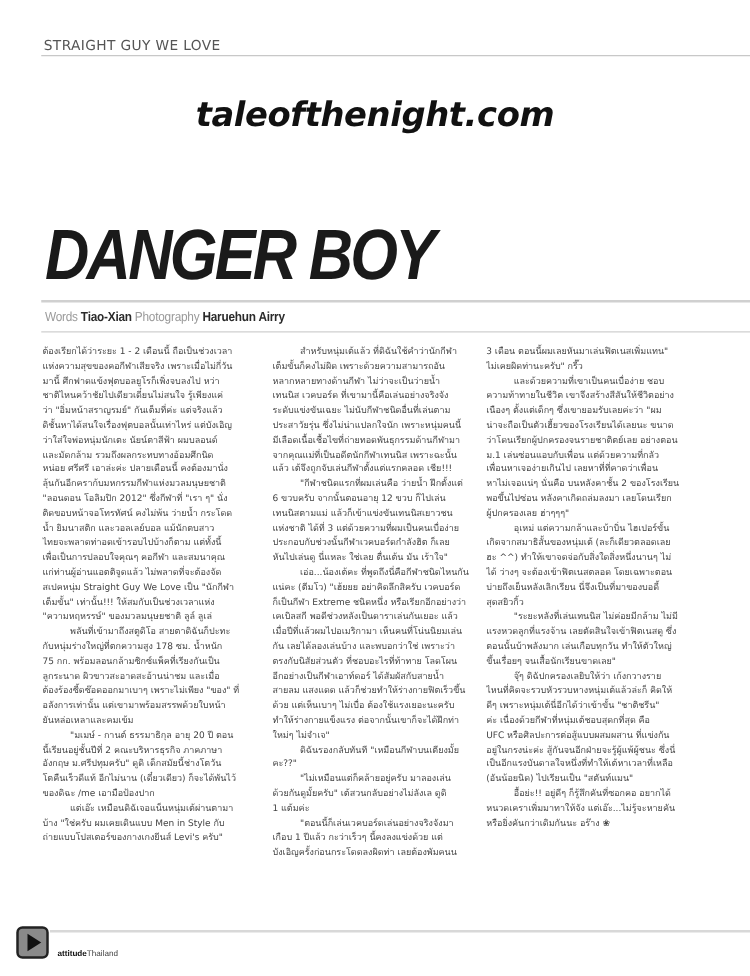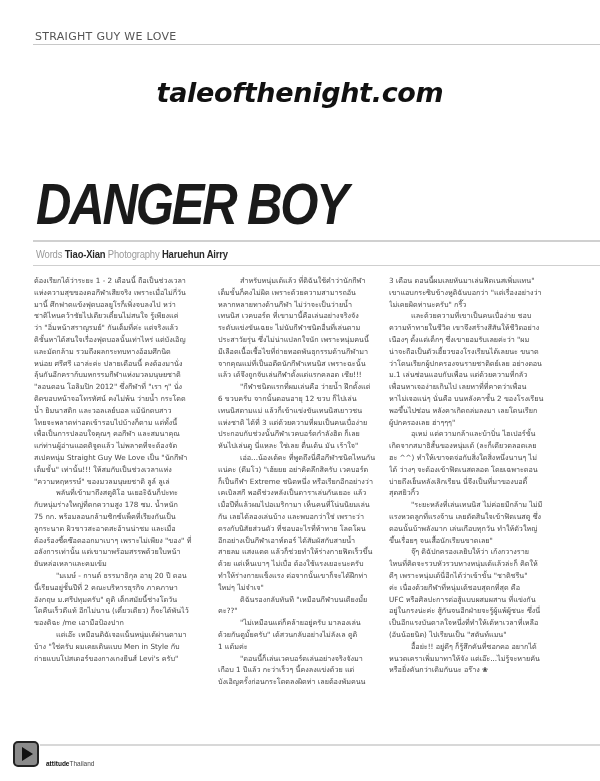--- a/index.html
+++ b/index.html
@@ -81,33 +81,34 @@
 </div>
 <div class="rule-2"></div>
 
 <div class="col" id="col1">
     <p>ต้องเรียกได้ว่าระยะ 1 - 2 เดือนนี้ ถือเป็นช่วงเวลา</p>
     <p>แห่งความสุขของคอกีฬาเสียจริง เพราะเมื่อไม่กี่วัน</p>
     <p>มานี้ ศึกฟาดแข้งฟุตบอลยูโรก็เพิ่งจบลงไป หว่า</p>
     <p>ชาติไหนคว้าชัยไปเดียวเดี๋ยนไม่สนใจ รู้เพียงแค่</p>
     <p>ว่า "อิ่มหน้าสราญรมย์" กันเต็มที่ค่ะ แต่จริงแล้ว</p>
     <p>ดิชั้นหาได้สนใจเรื่องฟุตบอลนั้นเท่าไหร่ แต่บังเอิญ</p>
+    <p>ว่าใส่ใจพ่อหนุ่มนักเตะ นัยน์ตาสีฟ้า ผมบลอนด์</p>
     <p>และมัดกล้าม รวมถึงผลกระทบทางอ้อมศึกนิด</p>
     <p>หน่อย ศรีศรี เอาล่ะค่ะ ปลายเดือนนี้ คงต้องมานั่ง</p>
     <p>ลุ้นกันอีกคราก้บมหกรรมกีฬาแห่งมวลมนุษยชาติ</p>
     <p>"ลอนดอน โอลิมปิก 2012" ซึ่งกีฬาที่ "เรา ๆ" นั่ง</p>
     <p>ติดขอบหน้าจอโทรทัศน์ คงไม่พ้น ว่ายน้ำ กระโดด</p>
     <p>น้ำ ยิมนาสติก และวอลเลย์บอล แม้นักตบสาว</p>
     <p>ไทยจะพลาดท่าอดเข้ารอบไปบ้างก็ตาม แต่ทั้งนี้</p>
     <p>เพื่อเป็นการปลอบใจคุณๆ คอกีฬา และสมนาคุณ</p>
     <p>แก่ท่านผู้อ่านแอตติจูดแล้ว ไม่พลาดที่จะต้องจัด</p>
     <p>สเปคหนุ่ม Straight Guy We Love เป็น "นักกีฬา</p>
     <p>เต็มขั้น" เท่านั้น!!! ให้สมกับเป็นช่วงเวลาแห่ง</p>
     <p>"ความหฤหรรษ์" ของมวลมนุษยชาติ ลูล์ ลูเล่</p>
-    <p class="indent">พลันที่เข้ามาถึงสตูดิโอ นเยอะิฉันก็ปะทะ</p>
+    <p class="indent">พลันที่เข้ามาถึงสตูดิโอ สายตาดิฉันก็ปะทะ</p>
     <p>กับหนุ่มร่างใหญ่ที่ตกความสูง 178 ซม. น้ำหนัก</p>
     <p>75 กก. พร้อมลอนกล้ามซิกซ์แพ็คที่เรียงกันเป็น</p>
     <p>ลูกระนาด ผิวขาวสะอาดสะอ้านน่าชม และเมื่อ</p>
     <p>ต้องร้องซี้ดซ๊อดออกมาเบาๆ เพราะไม่เพียง "ของ" ที่</p>
     <p>อลังการเท่านั้น แต่เขามาพร้อมสรรพด้วยใบหน้า</p>
     <p>ยันหล่อเหลาและคมเข้ม</p>
     <p class="indent">"มเมษ์ - กานต์ ธรรมาธิกุล อายุ 20 ปี ตอน</p>
     <p>นี้เรียนอยู่ชั้นปีที่ 2 คณะบริหารธุรกิจ ภาคภาษา</p>
     <p>อังกฤษ ม.ศรีปทุมครับ" ดูดิ เด็กสมัยนี้ช่างโตวัน</p>
     <p>โตคืนเร็วดีแท้ อีกไม่นาน (เดี๋ยวเดียว) ก็จะได้พันไว้</p>
@@ -148,21 +149,20 @@
     <p>คะ??"</p>
     <p class="indent">"ไม่เหมือนแต่ก็คล้ายอยู่ครับ มาลองเล่น</p>
     <p>ด้วยกันดูมั้ยครับ" เต้สวนกลับอย่างไม่ลังเล ดูดิ</p>
     <p>1 แต้มค่ะ</p>
     <p class="indent">"ตอนนี้ก็เล่นเวคบอร์ดเล่นอย่างจริงจังมา</p>
     <p>เกือบ 1 ปีแล้ว กะว่าเร็วๆ นี้คงลงแข่งด้วย แต่</p>
     <p>บังเอิญครั้งก่อนกระโดดลงผิดท่า เลยต้องพัมคนน</p>
   </div>
 <div class="col" id="col3">
     <p>3 เดือน ตอนนี้ผมเลยหันมาเล่นฟิตเนสเพิ่มแทน"</p>
-    <p>เขาแอบกระซิบข้างหูดิฉันบอกว่า "แต่เรื่องอย่างว่า</p>
     <p>ไม่เคยผิดท่านะครับ" กรี๊ว</p>
     <p class="indent">และด้วยความที่เขาเป็นคนเบื่อง่าย ชอบ</p>
     <p>ความท้าทายในชีวิต เขาจึงสร้างสีสันให้ชีวิตอย่าง</p>
     <p>เนืองๆ ตั้งแต่เด็กๆ ซึ่งเขายอมรับเลยค่ะว่า "ผม</p>
     <p>น่าจะถือเป็นตัวเฮี้ยวของโรงเรียนได้เลยนะ ขนาด</p>
     <p>ว่าโดนเรียกผู้ปกครองจนรายชาติตย์เลย อย่างตอน</p>
     <p>ม.1 เล่นซ่อนแอบกับเพื่อน แต่ด้วยความที่กลัว</p>
     <p>เพื่อนหาเจอง่ายเกินไป เลยหาที่ที่คาดว่าเพื่อน</p>
     <p>หาไม่เจอแน่ๆ นั่นคือ บนหลังคาชั้น 2 ของโรงเรียน</p>
     <p>พอขึ้นไปซ่อน หลังคาเกิดถล่มลงมา เลยโดนเรียก</p>

